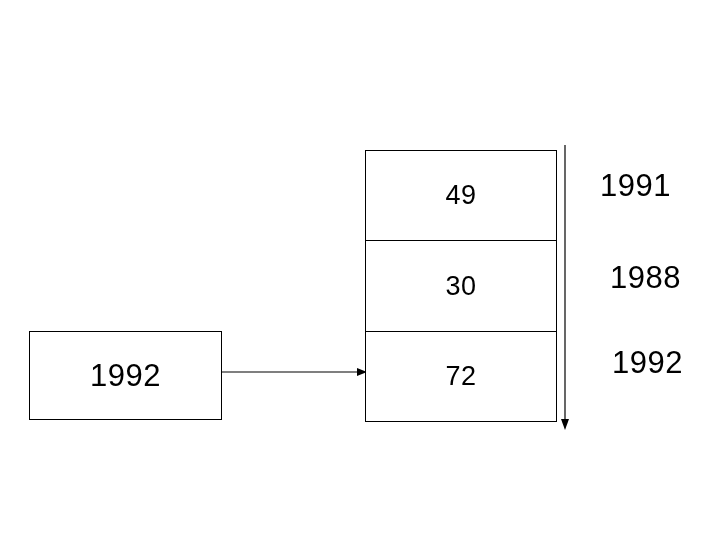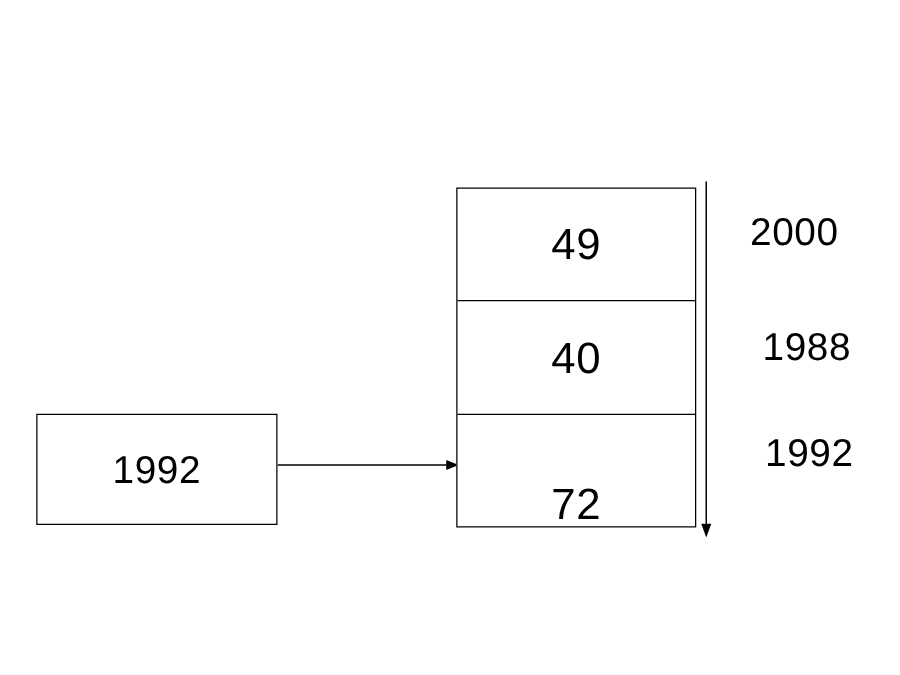--- a/index.html
+++ b/index.html
@@ -61,27 +61,27 @@
   .cell {
     position: absolute;
     left: 0;
     width: 100%;
     box-sizing: border-box;
     display: flex;
     align-items: center;
     justify-content: center;
   }
   .cell .value {
-    font-size: 35px;
+    font-size: 27px;
     line-height: 1;
     letter-spacing: 0.5px;
   }
   .cell-0 { top: 0px;   height: 89px;  }
   .cell-1 { top: 89px;  height: 91px; border-top: 1px solid #000000; }
-  .cell-2 { top: 180px; height: 90px; border-top: 1px solid #000000; align-items: flex-end; }
+  .cell-2 { top: 180px; height: 90px; border-top: 1px solid #000000; }
 
   
   .v-arrow {
     position: absolute;
     left: 558px;
     top: 145px;
     width: 16px;
     height: 285px;
   }
 
@@ -111,31 +111,31 @@
       <line x1="0" y1="7" x2="138" y2="7" stroke="#000000" stroke-width="1.2"></line>
       <polygon points="145,7 135,3 135,11" fill="#000000"></polygon>
     </svg>
   </div>
 
   <div class="stack">
     <div class="cell cell-0">
       <span class="value">49</span>
     </div>
     <div class="cell cell-1">
-      <span class="value">40</span>
+      <span class="value">30</span>
     </div>
     <div class="cell cell-2">
       <span class="value">72</span>
     </div>
   </div>
 
   <div class="v-arrow">
     <svg width="16" height="285" viewBox="0 0 16 285">
       <line x1="7" y1="0" x2="7" y2="274" stroke="#000000" stroke-width="1.2"></line>
       <polygon points="7,285 3,274 11,274" fill="#000000"></polygon>
     </svg>
   </div>
 
-  <div class="year year-0">2000</div>
+  <div class="year year-0">1991</div>
   <div class="year year-1">1988</div>
   <div class="year year-2">1992</div>
 
 </div>
 
 </body></html>

